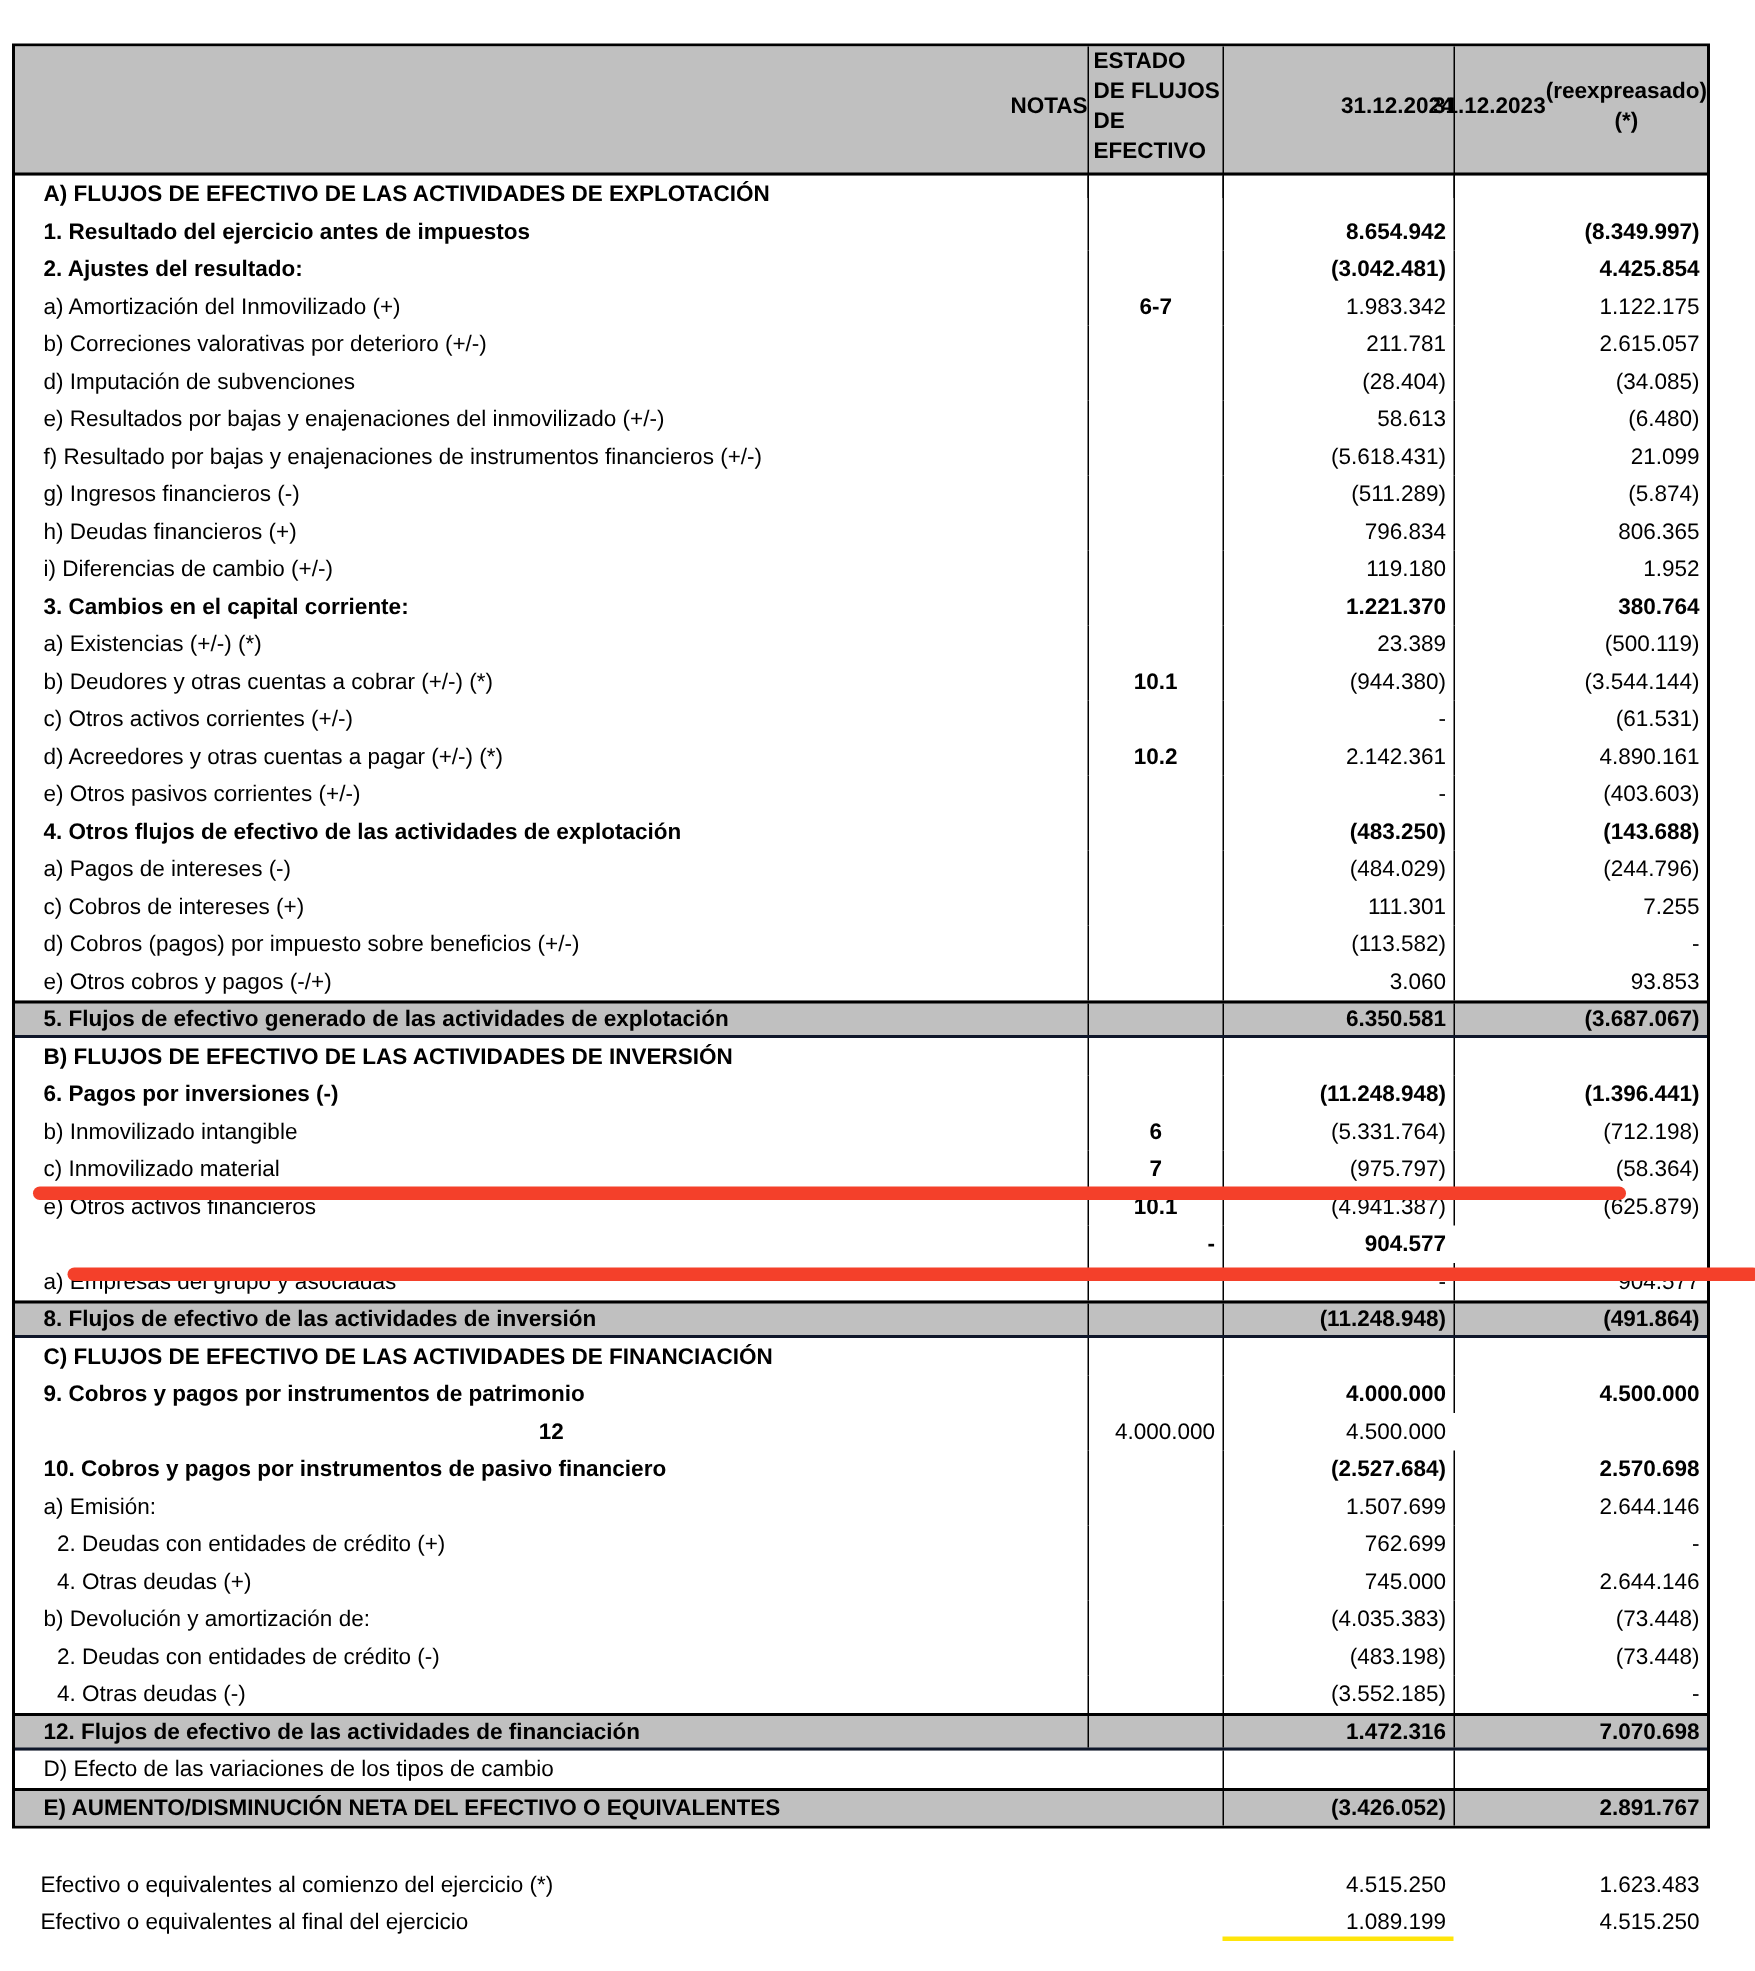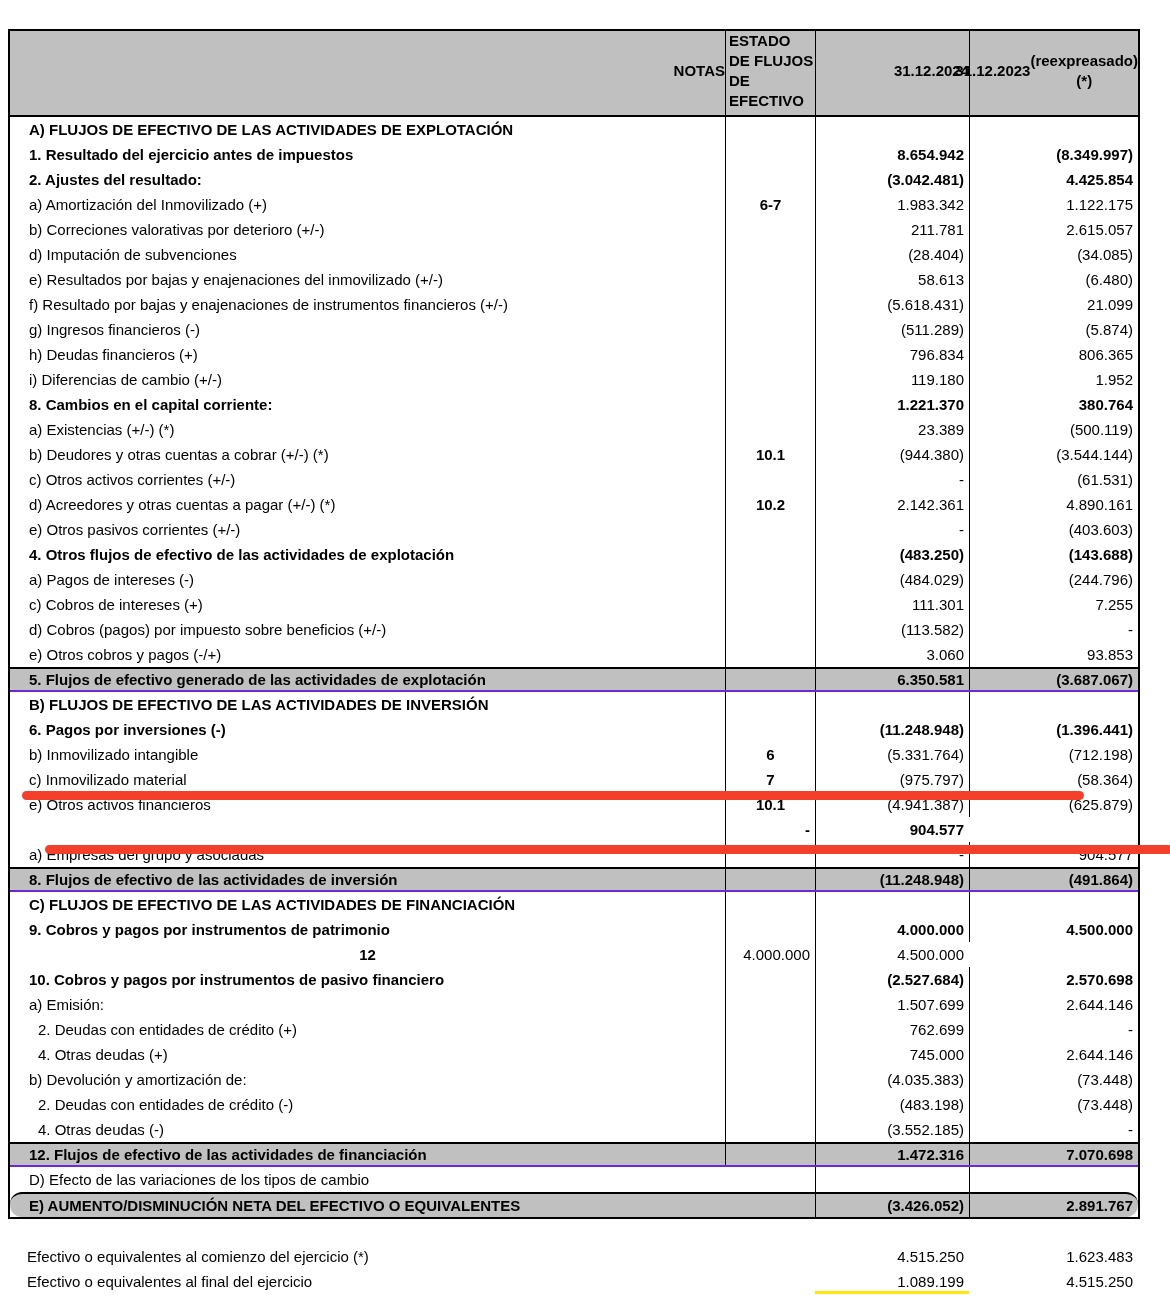--- a/index.html
+++ b/index.html
@@ -18,23 +18,23 @@
   .row.merge{grid-template-columns:805px 154px 169px;}
   .row .c{display:flex;align-items:center;font-size:15px;box-sizing:border-box;
           overflow:hidden;white-space:nowrap;line-height:21px;}
   .row .c + .c{border-left:1px solid #000;}
   .row .c.desc{padding-left:19px;}
   .row .c.desc.indent{padding-left:28px;}
   .row .c.notas{justify-content:center;font-weight:bold;}
   .row .c.val{justify-content:flex-end;padding-right:5px;}
   .row.section .c{font-weight:bold;}
   .row.bold .c{font-weight:bold;}
-  .row.gray{background:#c0c0c0;border-top:2px solid #000;border-bottom:2px solid #6d28d9;}
+  .row.gray{background:#c0c0c0;border-top:2px solid #000;border-bottom:2px solid #0f172a;}
   .row.gray .c{font-weight:bold;}
-  .table .row.gray:last-child{border-bottom:none;border-radius:12px;}
+  .table .row.gray:last-child{border-bottom:none;}
   .footer{position:absolute;left:8px;top:1244px;width:1132px;}
   .footer .row{grid-template-columns:717px 90px 154px 169px;}
   .footer .row .c + .c{border-left:none;}
   .ann{position:absolute;z-index:5;}
   .red-line{border-radius:5px;}
 </style>
 </head>
 <body>
 
 <div class="canvas">
@@ -110,21 +110,21 @@
           <div class="c val">796.834</div>
           <div class="c val">806.365</div>
         </div>
         <div class="row item">
           <div class="c desc">i) Diferencias de cambio (+/-)</div>
           <div class="c notas"></div>
           <div class="c val">119.180</div>
           <div class="c val">1.952</div>
         </div>
         <div class="row bold">
-          <div class="c desc">8. Cambios en el capital corriente:</div>
+          <div class="c desc">3. Cambios en el capital corriente:</div>
           <div class="c notas"></div>
           <div class="c val">1.221.370</div>
           <div class="c val">380.764</div>
         </div>
         <div class="row item">
           <div class="c desc">a) Existencias (+/-) (*)</div>
           <div class="c notas"></div>
           <div class="c val">23.389</div>
           <div class="c val">(500.119)</div>
         </div>

